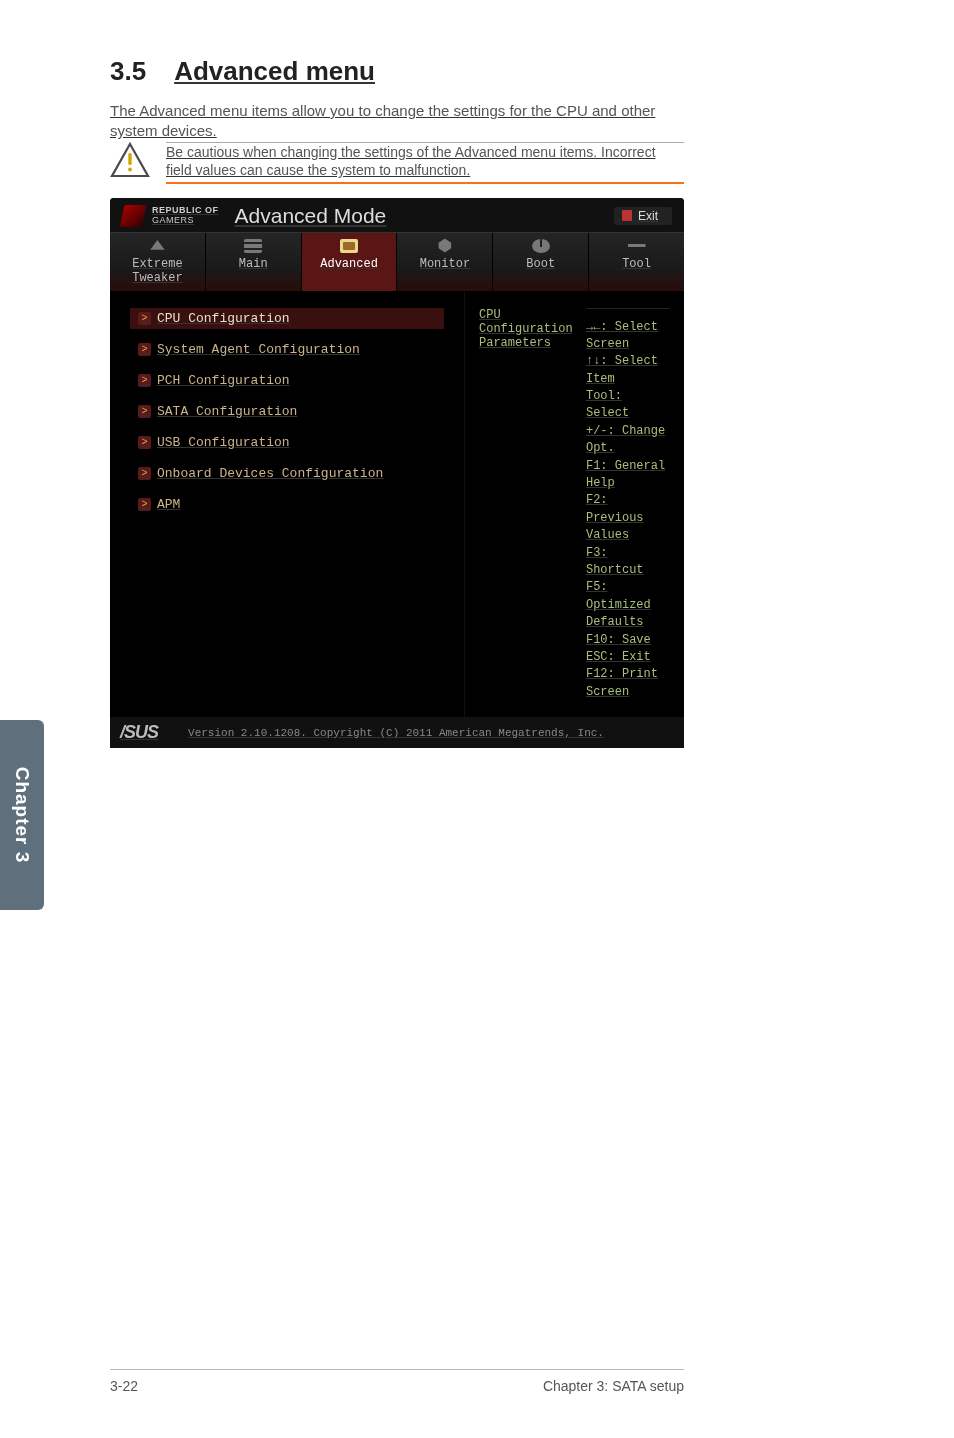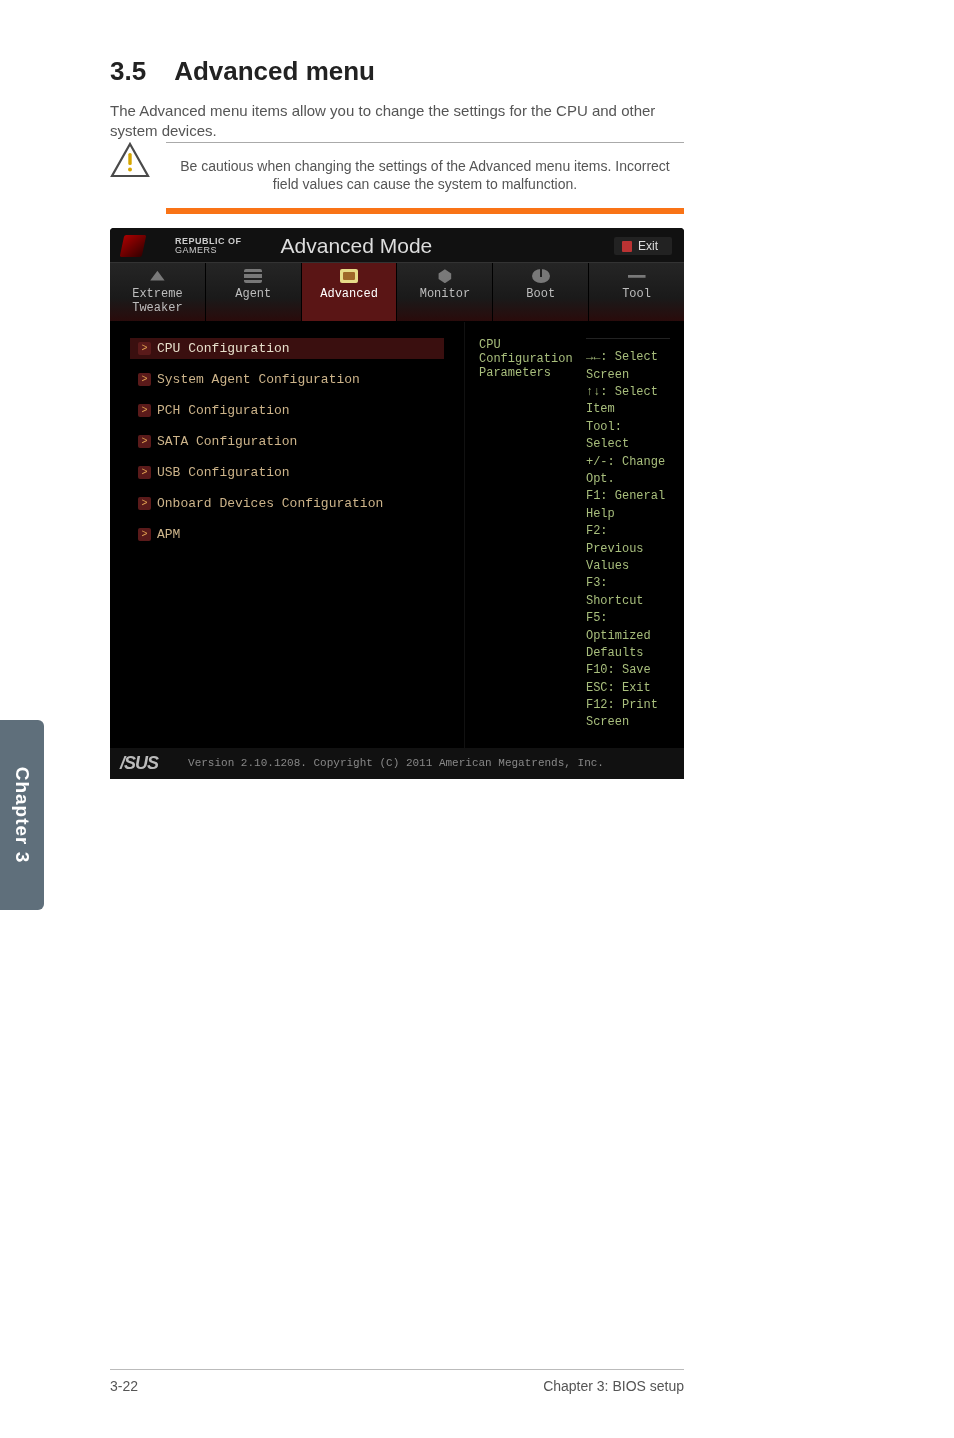--- a/index.html
+++ b/index.html
@@ -1,27 +1,27 @@
 <!DOCTYPE html>
 <html><head>
 <meta charset="utf-8">
 <style>
   * { margin:0; padding:0; box-sizing:border-box; }
   html,body { width:954px; height:1438px; background:#fff; font-family:Arial,Helvetica,sans-serif; color:#333; }
-  .page { width:794px; height:1438px; position:relative; padding:56px 110px 44px 110px; }
+  .page { width:794px; height:1438px; position:relative; padding:56px 110px 44px 110px;text-decoration:underline; }
   .section-title { font-size:26px; font-weight:bold; color:#222; margin-bottom:14px; }
   .section-title .num { display:inline-block; margin-right:28px; }
   .intro { font-size:15px; color:#555; line-height:1.35; }
   .note-row { display:flex; margin-bottom:14px; }
   .note-icon-wrap { width:56px; flex:0 0 56px; display:flex; justify-content:flex-start; align-items:flex-start; }
-  .note-text-wrap { flex:1; border-top:1px solid #aaa; border-bottom:6px solid #f97316; padding:14px 0;text-align:center; }
+  .note-text-wrap { flex:1; border-top:1px solid #aaa; border-bottom:2px solid #f97316; padding:0 0; }
   .note-text { font-size:14px; color:#555; line-height:1.35; }
   .bios-shot { width:100%; border-radius:4px 4px 0 0; overflow:hidden; background:#000; font-family:"Courier New",monospace; font-size:13px; color:#aaa; }
   .bios-header { display:flex; align-items:center; justify-content:space-between; background:#111; padding:6px 12px 4px 12px; }
-  .bios-brand { display:flex; align-items:center;gap:23px; }
+  .bios-brand { display:flex; align-items:center; }
   .rog-logo { width:22px; height:22px; background:linear-gradient(135deg,#a00,#300); transform:skewX(-12deg); margin-right:8px; border-radius:2px; }
   .brand-text { color:#ccc; font-size:9px; line-height:1.05; letter-spacing:0.5px; font-family:Arial,sans-serif; }
   .brand-text .top { font-weight:bold; }
   .adv-mode-label { color:#ddd; font-size:21px; margin-left:16px; font-family:Arial,sans-serif; }
   .exit-btn { background:#222; color:#ddd; padding:2px 14px 2px 8px; border-radius:2px; font-size:12px; display:flex; align-items:center; gap:6px; font-family:Arial,sans-serif; }
   .exit-btn .door { width:10px; height:11px; background:#b33; display:inline-block; border-radius:1px; }
   .tabbar { display:flex; background:linear-gradient(#252525,#1a1a1a 60%,#2a0b0b); border-top:1px solid #333; border-bottom:1px solid #000; }
   .tab { flex:1; text-align:center; padding:6px 4px 6px 4px; color:#888; font-size:12px; display:flex; flex-direction:column; align-items:center; gap:4px; border-right:1px solid #000; }
   .tab:last-child { border-right:none; }
   .tab.active { background:#5a1515; color:#fff; }
@@ -96,21 +96,21 @@
       </div>
     </div>
 
     <div class="tabbar" id="tabbar">
         <div class="tab">
           <span class="tab-icon tweaker"></span>
           <span class="tab-label">Extreme Tweaker</span>
         </div>
         <div class="tab">
           <span class="tab-icon menu"></span>
-          <span class="tab-label">Agent</span>
+          <span class="tab-label">Main</span>
         </div>
         <div class="tab active">
           <span class="tab-icon chip active"></span>
           <span class="tab-label">Advanced</span>
         </div>
         <div class="tab">
           <span class="tab-icon monitor"></span>
           <span class="tab-label">Monitor</span>
         </div>
         <div class="tab">
@@ -177,15 +177,15 @@
       <span style="width:40px"></span>
     </div>
   </div>
 
   <div class="chapter-tab">
     <span>Chapter 3</span>
   </div>
 
   <div class="page-footer">
     <span>3-22</span>
-    <span>Chapter 3: BIOS setup</span>
+    <span>Chapter 3: SATA setup</span>
   </div>
 </div>
 
 </body></html>

